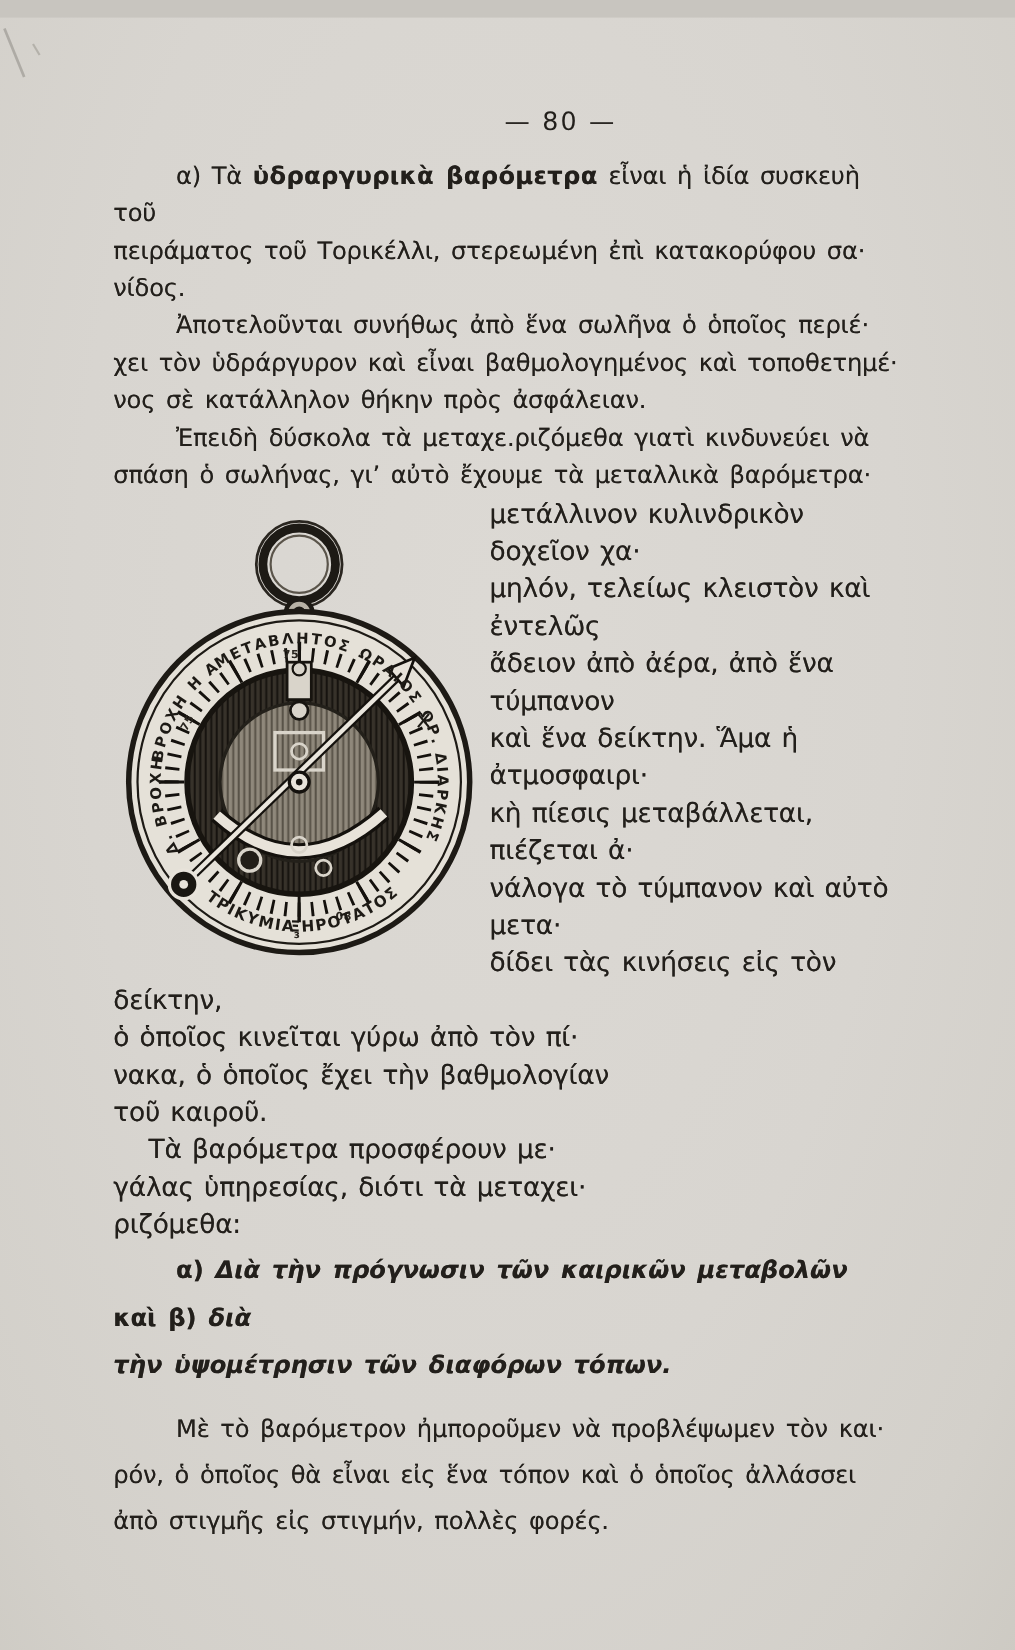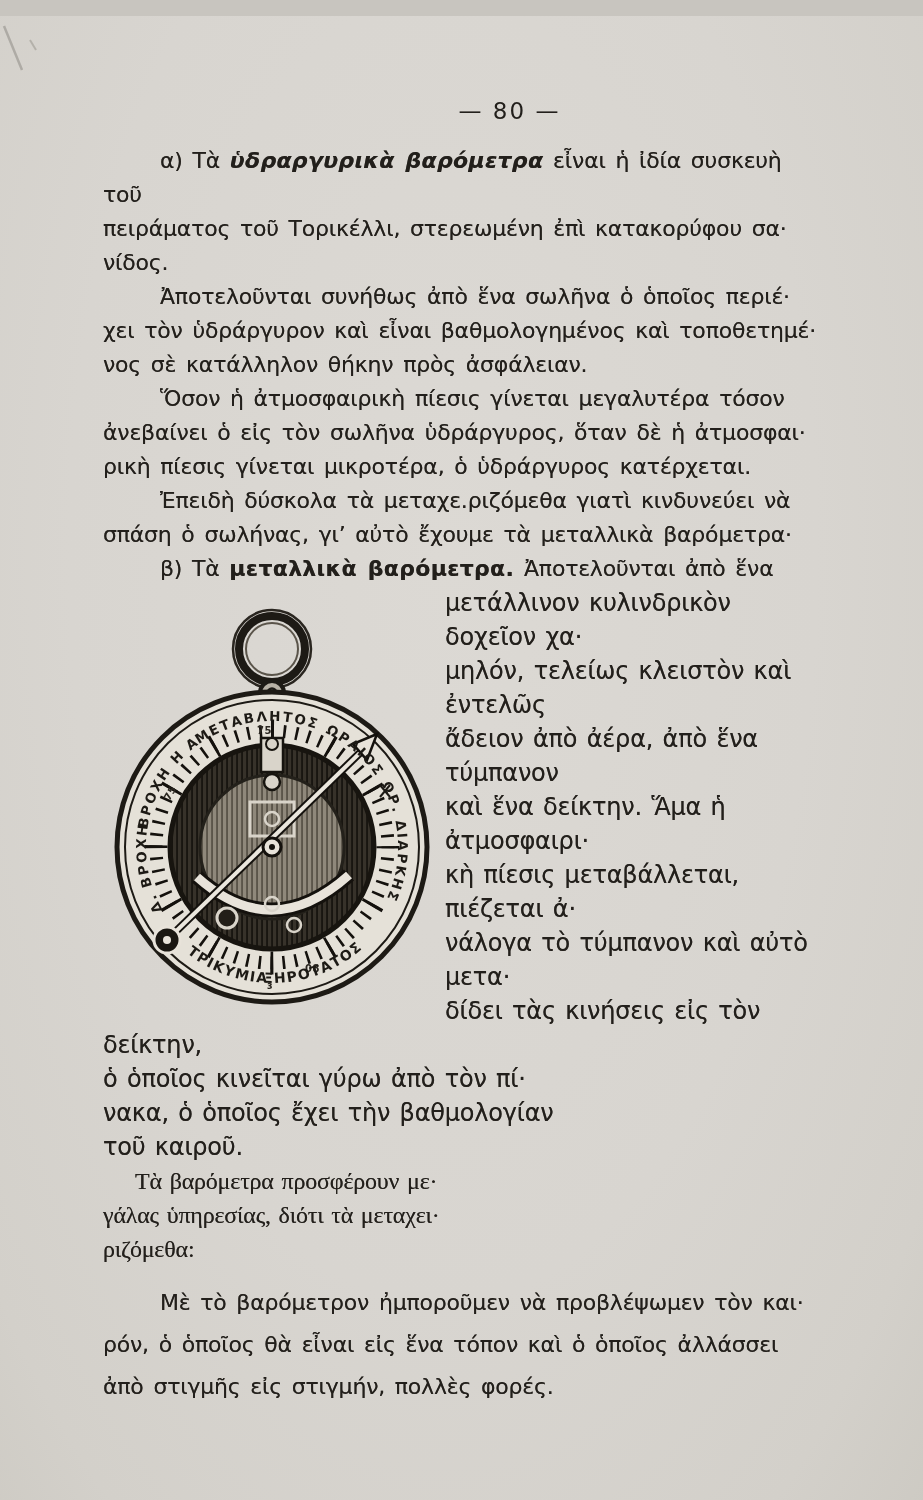--- a/index.html
+++ b/index.html
@@ -15,31 +15,31 @@
     position:absolute; top:82px; left:0; width:100%;
     text-align:center; font-size:23px; letter-spacing:2px;
     transform:translateX(48px);
   }
   .content { position:absolute; left:103px; top:128px; width:716px; }
   .para {
     font-size:22px; line-height:34px; white-space:pre-line;
     text-indent:57px; word-spacing:3px; letter-spacing:-0.2px;
     text-shadow:0 0 0.4px rgba(32,28,22,0.65);
   }
-  .term { font-weight:bold; font-style:italic; letter-spacing:0.3px; }
+  .term { font-weight:bold; letter-spacing:0.3px; }
   .term2 { font-weight:bold; letter-spacing:0.3px; }
   .wrapsec { }
   .figurebox { float:left; width:326px; height:436px; margin:6px 10px 0 6px; }
   .figurebox svg { display:block; width:326px; height:436px; }
   .wrapped {
     font-size:24px; line-height:34px; white-space:pre-line;
     word-spacing:2px; letter-spacing:-0.2px;
     text-shadow:0 0 0.4px rgba(32,28,22,0.65);
   }
-  .wrapped.second { text-indent:32px;font-family:Liberation Serif, serif; }
+  .wrapped.second { text-indent:32px; }
   .p8 {
     clear:both; font-weight:bold; font-size:22px; line-height:43px;
     white-space:pre-line; text-indent:57px; padding-top:4px;
     word-spacing:3px; text-shadow:0 0 0.4px rgba(32,28,22,0.65);
   }
   .p8 .it { font-style:italic; }
   .heading {
     font-size:29px; font-weight:bold; text-align:center;
     letter-spacing:1.5px; margin-top:22px; line-height:40px;
     transform:translateX(48px);
@@ -70,28 +70,24 @@
 
     <div class="para"><span>α) Τὰ </span><span class="term">ὑδραργυρικὰ βαρόμετρα</span><span> εἶναι ἡ ἰδία συσκευὴ τοῦ
 πειράματος τοῦ Τορικέλλι, στερεωμένη ἐπὶ κατακορύφου σα·
 νίδος.</span></div>
 
 
     <div class="para">Ἀποτελοῦνται συνήθως ἀπὸ ἕνα σωλῆνα ὁ ὁποῖος περιέ·
 χει τὸν ὑδράργυρον καὶ εἶναι βαθμολογημένος καὶ τοποθετημέ·
 νος σὲ κατάλληλον θήκην πρὸς ἀσφάλειαν.</div>
 
-    <div class="para">Ὅσον ἡ ἀτμοσφαιρικὴ πίεσις γίνεται μεγαλυτέρα τόσον
-ἀνεβαίνει ὁ εἰς τὸν σωλῆνα ὑδράργυρος, ὅταν δὲ ἡ ἀτμοσφαι·
-ρικὴ πίεσις γίνεται μικροτέρα, ὁ ὑδράργυρος κατέρχεται.</div>
 
     <div class="para">Ἐπειδὴ δύσκολα τὰ μεταχε.ριζόμεθα γιατὶ κινδυνεύει νὰ
 σπάση ὁ σωλήνας, γι’ αὐτὸ ἔχουμε τὰ μεταλλικὰ βαρόμετρα·</div>
 
-    <div class="para"><span>β) Τὰ </span><span class="term2">μεταλλικὰ βαρόμετρα.</span><span> Ἀποτελοῦνται ἀπὸ ἕνα</span></div>
 
     <div class="wrapsec">
 
       <div class="figurebox">
         <svg viewBox="0 0 326 436">
           <defs>
             <pattern id="hd" width="5" height="5" patternUnits="userSpaceOnUse">
               <rect width="5" height="5" fill="#37322a"></rect>
               <rect x="2.2" width="1.7" height="5" fill="#14110d"></rect>
             </pattern>
@@ -181,20 +177,22 @@
 νάλογα τὸ τύμπανον καὶ αὐτὸ μετα·
 δίδει τὰς κινήσεις εἰς τὸν δείκτην,
 ὁ ὁποῖος κινεῖται γύρω ἀπὸ τὸν πί·
 νακα, ὁ ὁποῖος ἔχει τὴν βαθμολογίαν
 τοῦ καιροῦ.</div>
       <div class="wrapped second">Τὰ βαρόμετρα προσφέρουν με·
 γάλας ὑπηρεσίας, διότι τὰ μεταχει·
 ριζόμεθα:</div>
     </div>
 
+    <div class="p8"><span>α) </span><span class="it">Διὰ τὴν πρόγνωσιν τῶν καιρικῶν μεταβολῶν </span><span>καὶ β) </span><span class="it">διὰ
+τὴν ὑψομέτρησιν τῶν διαφόρων τόπων.</span></div>
 
 
     <div class="tail">
       <div class="para">Μὲ τὸ βαρόμετρον ἠμποροῦμεν νὰ προβλέψωμεν τὸν και·
 ρόν, ὁ ὁποῖος θὰ εἶναι εἰς ἕνα τόπον καὶ ὁ ὁποῖος ἀλλάσσει
 ἀπὸ στιγμῆς εἰς στιγμήν, πολλὲς φορές.</div>
 
     </div>
 
   </div>

